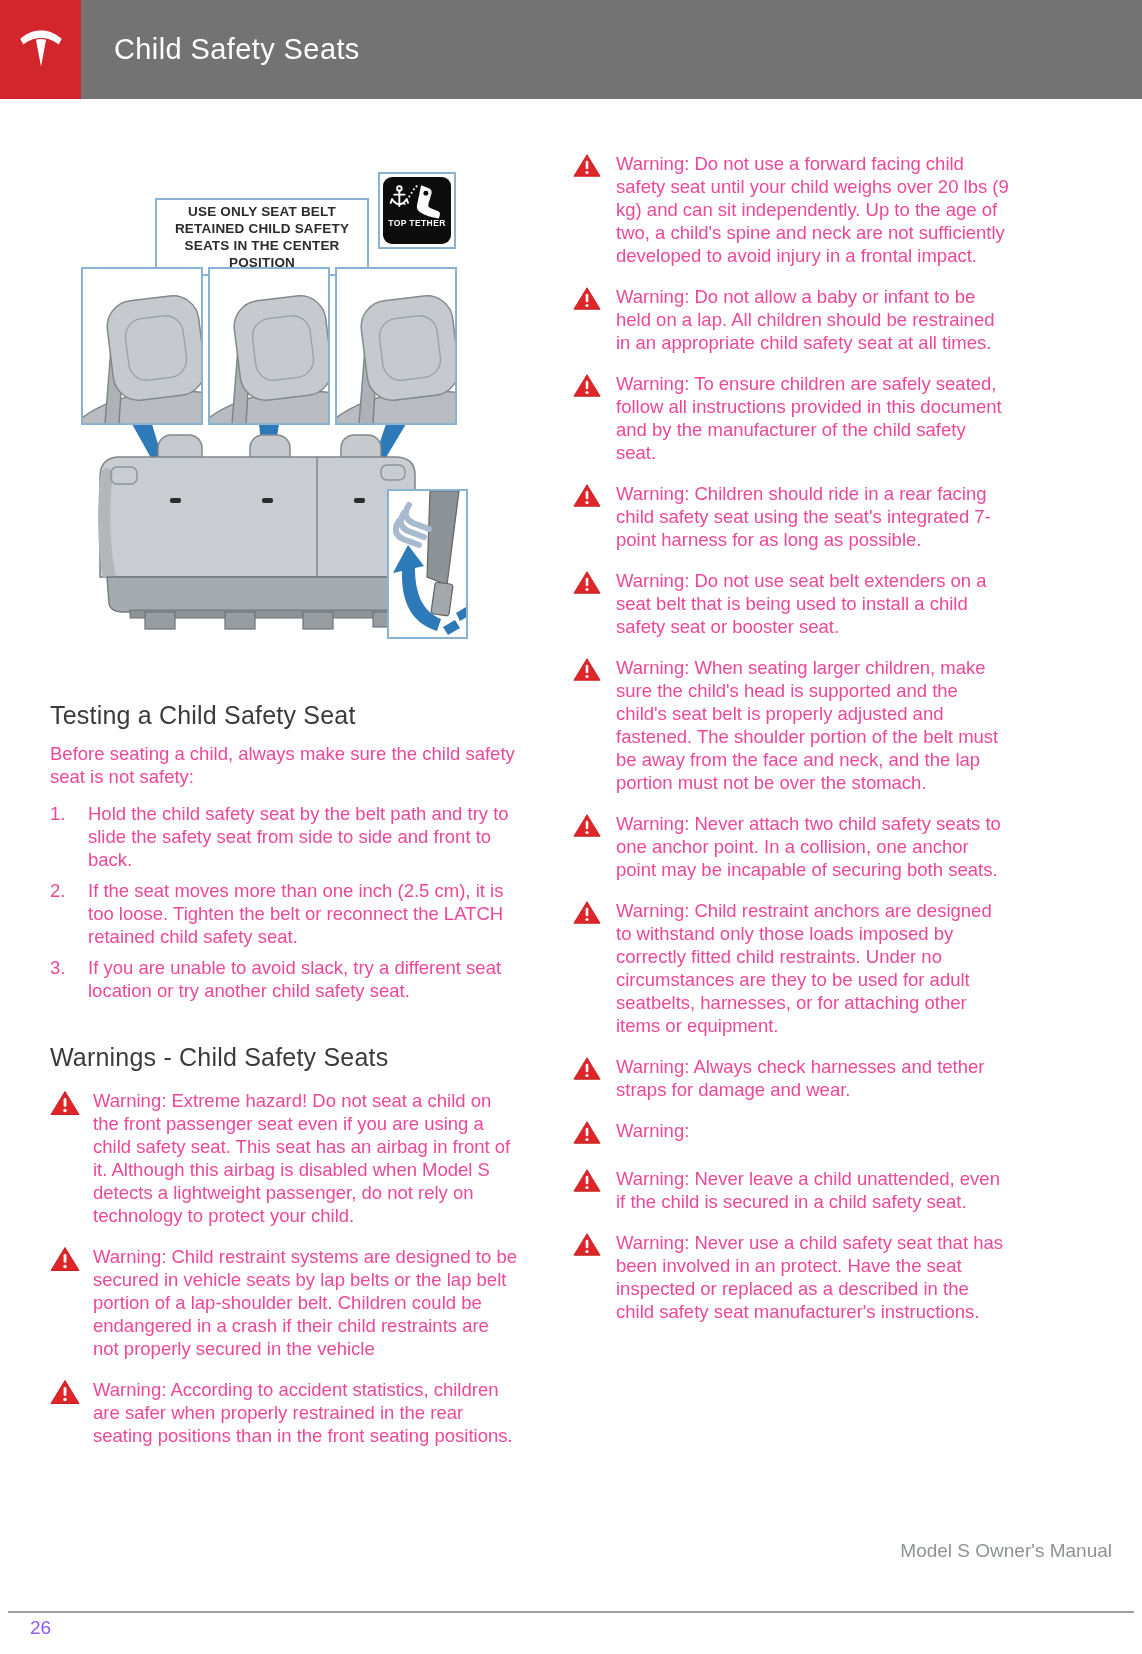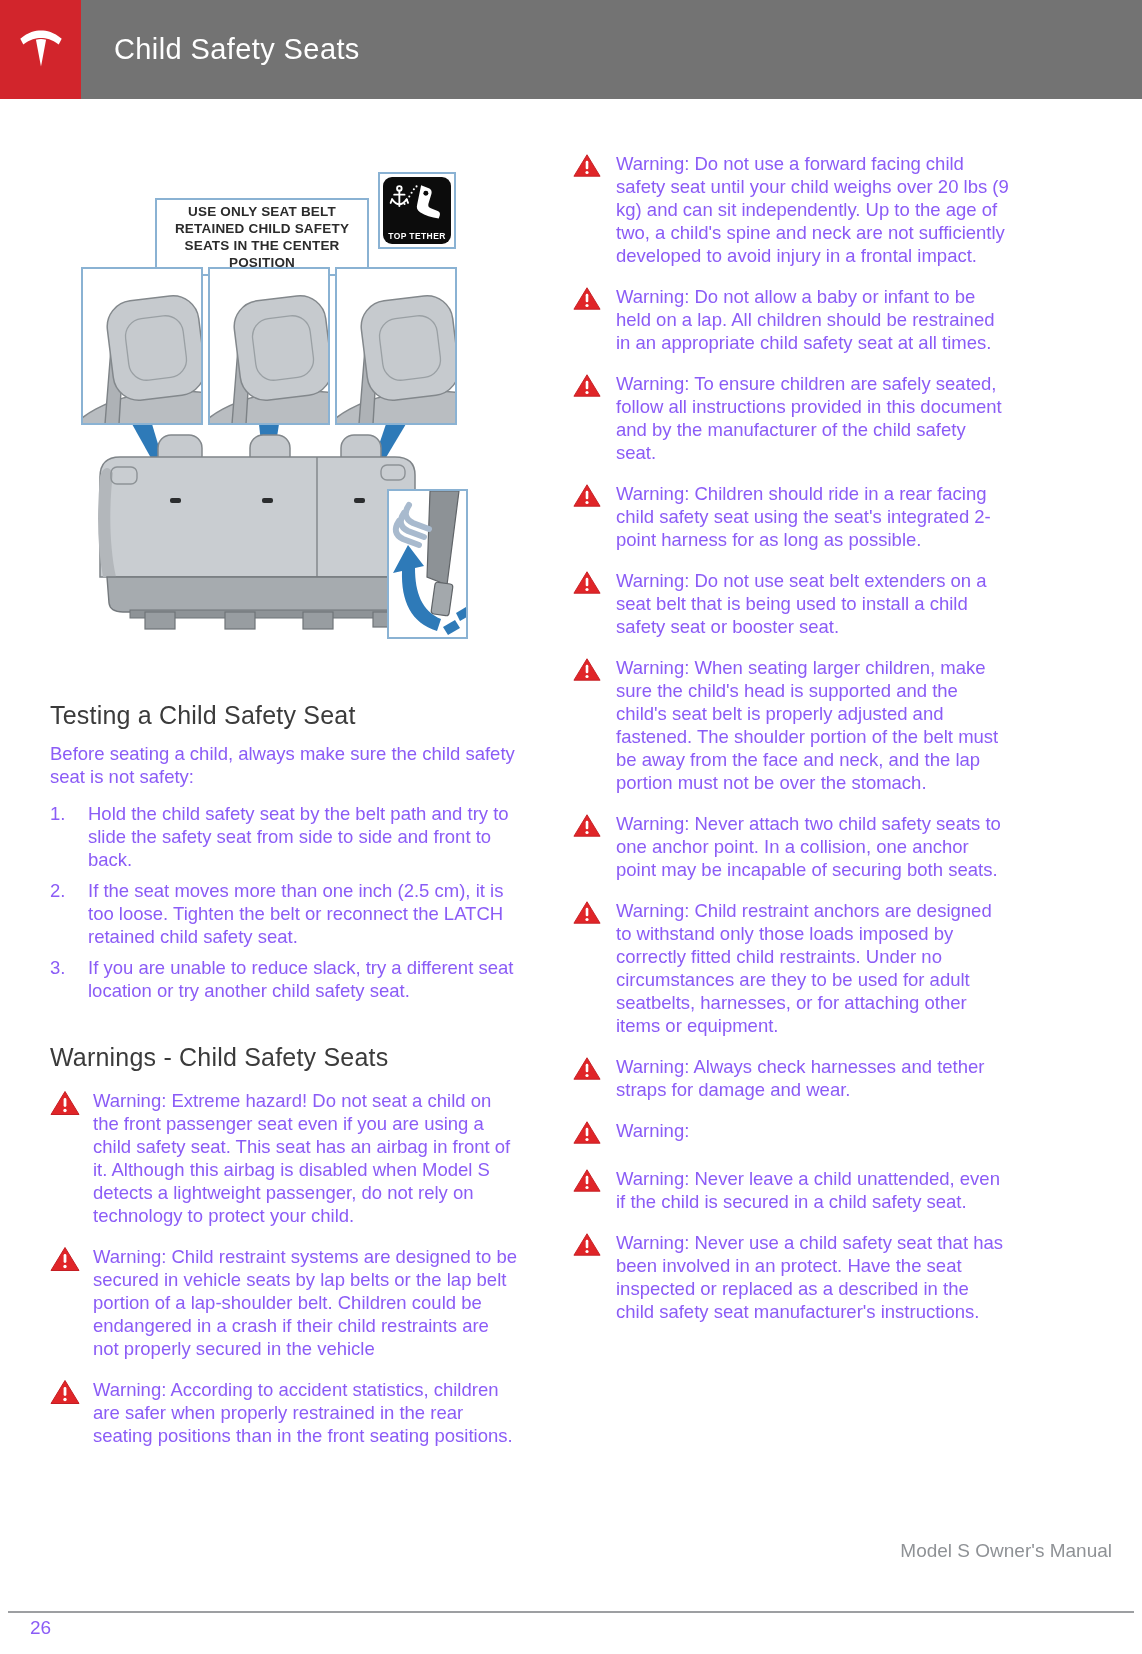--- a/index.html
+++ b/index.html
@@ -30,31 +30,31 @@
     font-size:13.5px; line-height:17px; font-weight:bold; color:#2b2b2b;
     text-align:center; padding:3px 6px; letter-spacing:.2px;
   }
   .tether-box {
     position:absolute; left:328px; top:7px; width:78px; height:77px;
     border:2px solid #8ab2d3; background:#fff; padding:3px;
   }
   .tether-inner {
     width:100%; height:100%; background:#0c0c0c; border-radius:9px;
     display:flex; flex-direction:column; align-items:center; justify-content:flex-end;
-    padding-bottom:3px;
+    padding-bottom:16px;
     text-align:center;
   }
   .tether-art { position:absolute; left:9px; top:9px; }
   .tether-label { font-size:8.5px; font-weight:bold; color:#fff; letter-spacing:.4px; }
   .seats-svg { position:absolute; left:25px; top:90px; }
   
   .h2 { font-size:25px; line-height:30px; font-weight:400; color:#3b3b3b; letter-spacing:.2px; }
   .h2-testing { margin:60px 0 12px 0; }
   .h2-warnings { margin:40px 0 17px 0; }
-  .body-text { font-size:18.5px; line-height:23px; color:#8b5cf6; }
+  .body-text { font-size:18.5px; line-height:23px; color:#ec4899; }
   .intro { margin-bottom:14px; }
   .steps { list-style:none; }
   .step { display:flex; margin-bottom:8px; }
   .step-num { flex:none; width:38px; }
   .step-text { flex:1; }
   
   .warning { display:flex; margin-bottom:18px; }
   .w-icon { flex:none; width:28px; margin-right:15px; padding-top:1px; }
   .w-text { flex:1; }
   
@@ -211,21 +211,21 @@
       <li class="step body-text">
         <span class="step-num">1.</span>
         <span class="step-text">Hold the child safety seat by the belt path and try to slide the safety seat from side to side and front to back.</span>
       </li>
       <li class="step body-text">
         <span class="step-num">2.</span>
         <span class="step-text">If the seat moves more than one inch (2.5 cm), it is too loose. Tighten the belt or reconnect the LATCH retained child safety seat.</span>
       </li>
       <li class="step body-text">
         <span class="step-num">3.</span>
-        <span class="step-text">If you are unable to reduce slack, try a different seat location or try another child safety seat.</span>
+        <span class="step-text">If you are unable to avoid slack, try a different seat location or try another child safety seat.</span>
       </li>
     </ol>
 
     <h2 class="h2 h2-warnings">Warnings - Child Safety Seats</h2>
 
     <div class="warning">
       <span class="w-icon">
         <svg width="30" height="26" viewBox="0 0 30 26">
             <path d="M15 1.5 L29 24.5 H1 Z" fill="#e02528" stroke="#c41e24" stroke-linejoin="round"></path>
             <rect x="13.6" y="8" width="2.8" height="9" rx="1.4" fill="#fff"></rect>
@@ -288,21 +288,21 @@
       <p class="w-text body-text">Warning: To ensure children are safely seated, follow all instructions provided in this document and by the manufacturer of the child safety seat.</p>
     </div>
     <div class="warning">
       <span class="w-icon">
         <svg width="28" height="25" viewBox="0 0 30 26">
             <path d="M15 1.5 L29 24.5 H1 Z" fill="#e02528" stroke="#c41e24" stroke-linejoin="round"></path>
             <rect x="13.6" y="8" width="2.8" height="9" rx="1.4" fill="#fff"></rect>
             <circle cx="15" cy="20.5" r="1.7" fill="#fff"></circle>
           </svg>
       </span>
-      <p class="w-text body-text">Warning: Children should ride in a rear facing child safety seat using the seat's integrated 2-point harness for as long as possible.</p>
+      <p class="w-text body-text">Warning: Children should ride in a rear facing child safety seat using the seat's integrated 7-point harness for as long as possible.</p>
     </div>
     <div class="warning">
       <span class="w-icon">
         <svg width="28" height="25" viewBox="0 0 30 26">
             <path d="M15 1.5 L29 24.5 H1 Z" fill="#e02528" stroke="#c41e24" stroke-linejoin="round"></path>
             <rect x="13.6" y="8" width="2.8" height="9" rx="1.4" fill="#fff"></rect>
             <circle cx="15" cy="20.5" r="1.7" fill="#fff"></circle>
           </svg>
       </span>
       <p class="w-text body-text">Warning: Do not use seat belt extenders on a seat belt that is being used to install a child safety seat or booster seat.</p>

